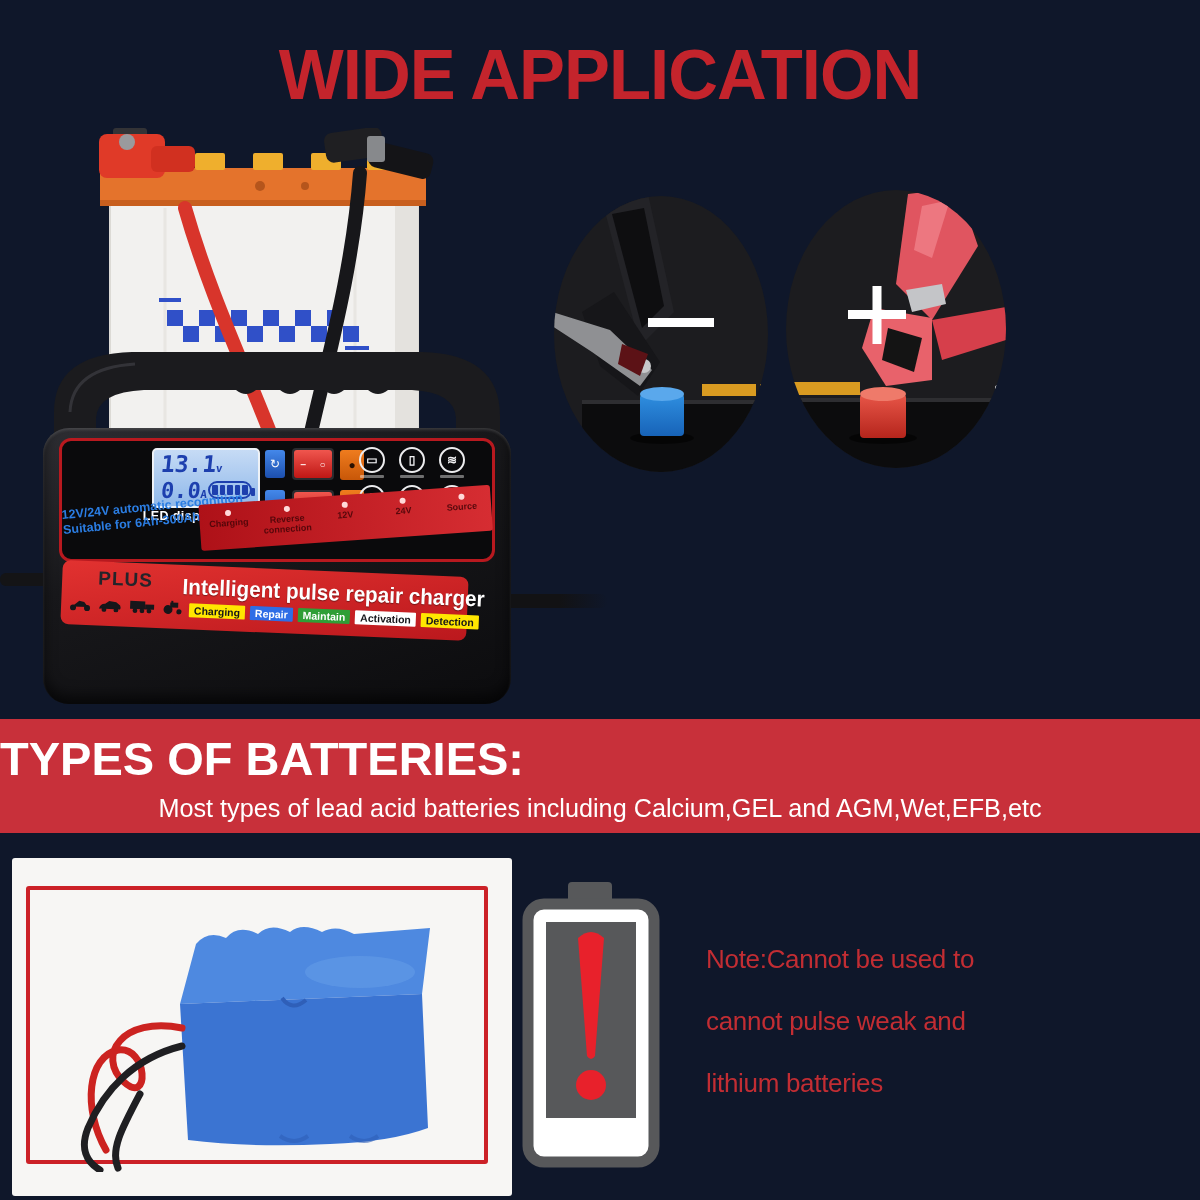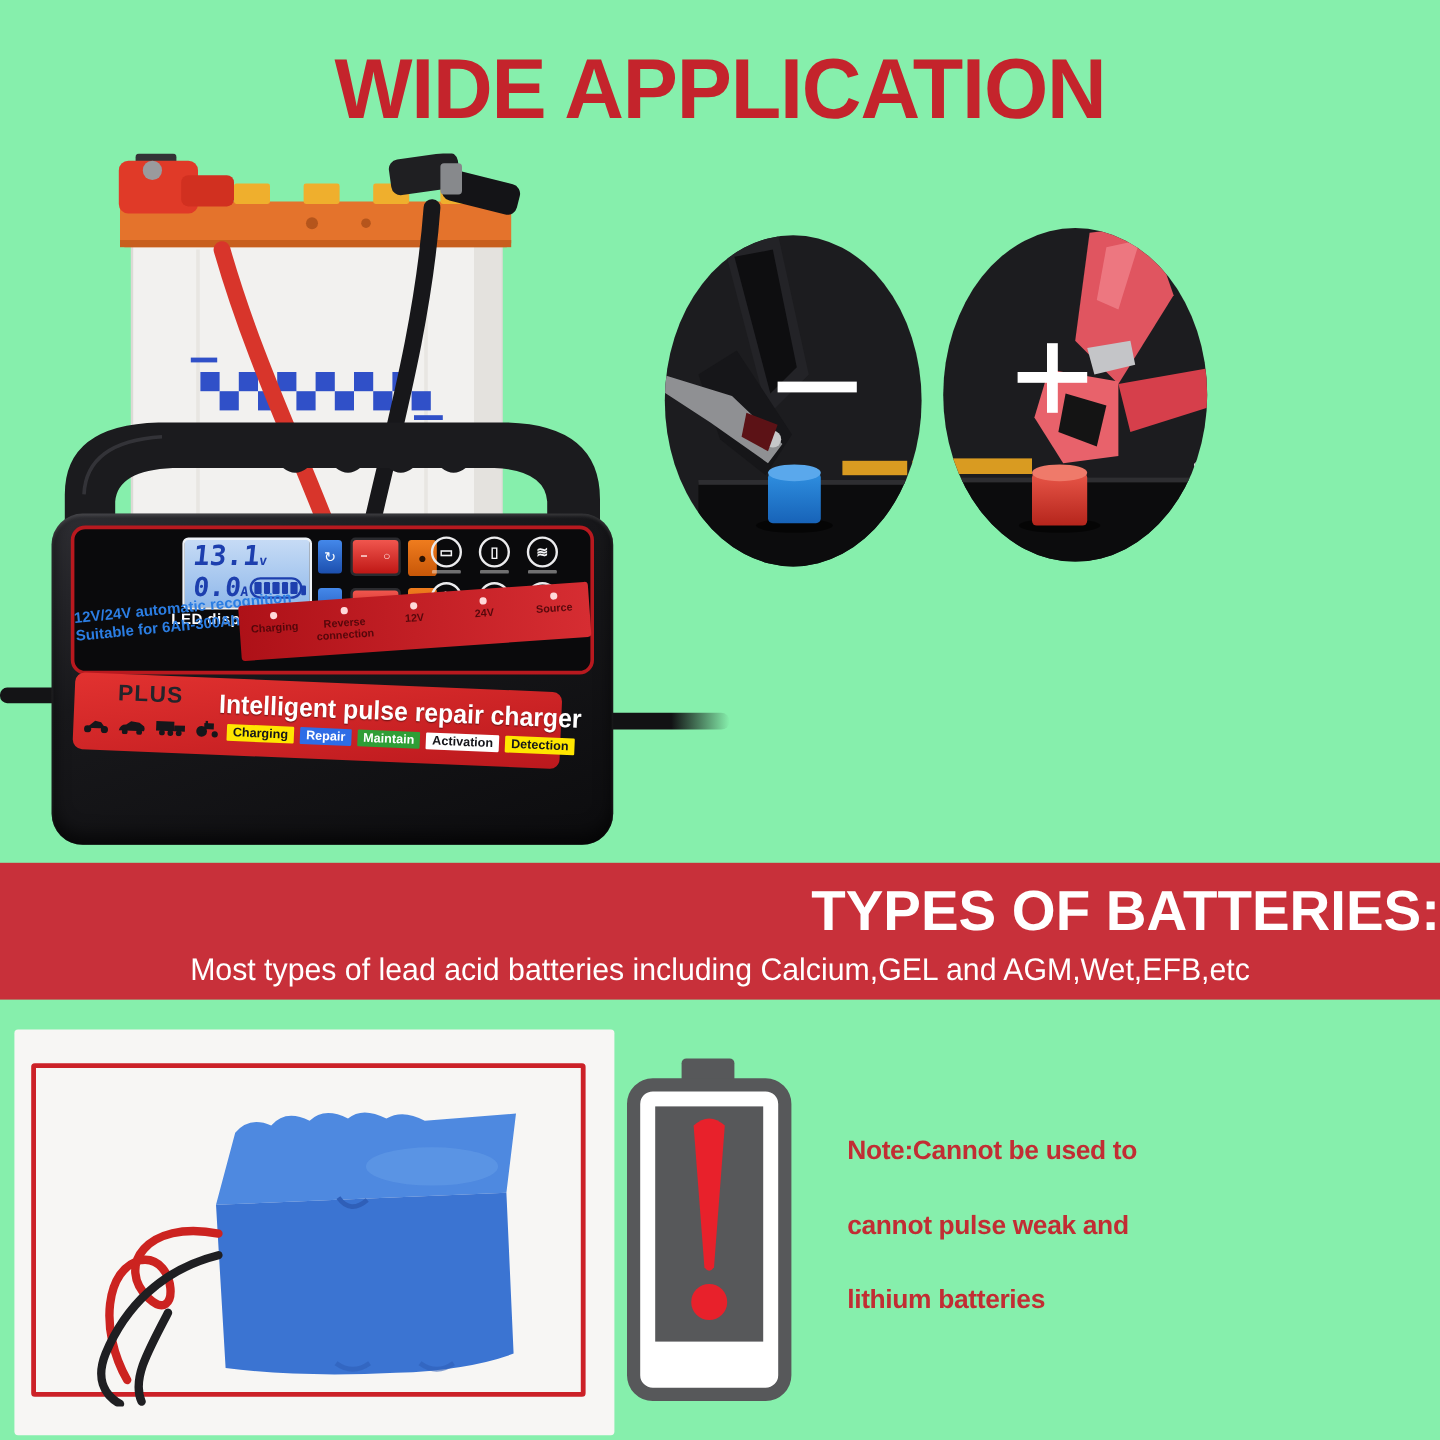--- a/index.html
+++ b/index.html
@@ -1,16 +1,16 @@
 <!DOCTYPE html>
 <html><head>
 <meta charset="utf-8">
 <style>
   html,body{margin:0;padding:0;background:#ffffff;}
-  .canvas{position:relative;width:1200px;height:1200px;background:#86efac;overflow:hidden;
+  .canvas{position:relative;width:1200px;height:1200px;background:#0f172a;overflow:hidden;
           font-family:"Liberation Sans", sans-serif;}
   .abs{position:absolute;}
 
   
   .page-title{left:0;top:34px;width:1200px;text-align:center;
     font-size:71px;font-weight:700;color:#c4242c;letter-spacing:-1px;
     transform:scaleX(.97);}
 
   
   .charger{left:40px;top:342px;width:475px;height:362px;z-index:3;}
@@ -62,32 +62,32 @@
   .tags{position:absolute;left:128px;top:38px;display:flex;gap:5px;}
   .tag{font-size:10.5px;font-weight:700;padding:1px 5px;border-radius:1px;white-space:nowrap;}
   .cable{background:#141416;z-index:2;}
 
   
   .clip-text{left:598px;top:512px;width:590px;color:#c22d33;font-weight:700;
     font-size:32px;letter-spacing:-.8px;line-height:57px;white-space:nowrap;}
 
   
   .types-banner{left:0;top:719px;width:1200px;height:114px;background:#c8303a;}
-  .types-heading{position:absolute;left:0;top:12px;width:100%;text-align:right;color:#fff;
+  .types-heading{position:absolute;left:0;top:12px;width:100%;text-align:left;color:#fff;
     font-size:47px;font-weight:700;letter-spacing:0;}
   .types-desc{position:absolute;left:0;top:74px;width:100%;text-align:center;color:#fff;
     font-size:26px;font-weight:500;transform:scaleX(.97);}
 
   
   .lith-photo{left:12px;top:858px;width:500px;height:338px;background:#f7f6f4;border-radius:3px;}
   .red-frame{position:absolute;left:14px;top:28px;width:454px;height:270px;
     border:4px solid #cc2127;border-radius:3px;}
 
   
-  .note{left:706px;top:928px;width:486px;color:#c22d33;font-size:22px;font-weight:700;
+  .note{left:706px;top:928px;width:486px;color:#c22d33;font-size:26px;font-weight:400;
     line-height:62px;letter-spacing:-.3px;}
 </style>
 </head>
 <body>
 
 <div class="canvas">
 
   <div class="abs page-title">WIDE APPLICATION</div>
 
   <svg class="abs" style="left:55px;top:128px;z-index:1;" width="470" height="545" viewBox="0 0 470 545">

